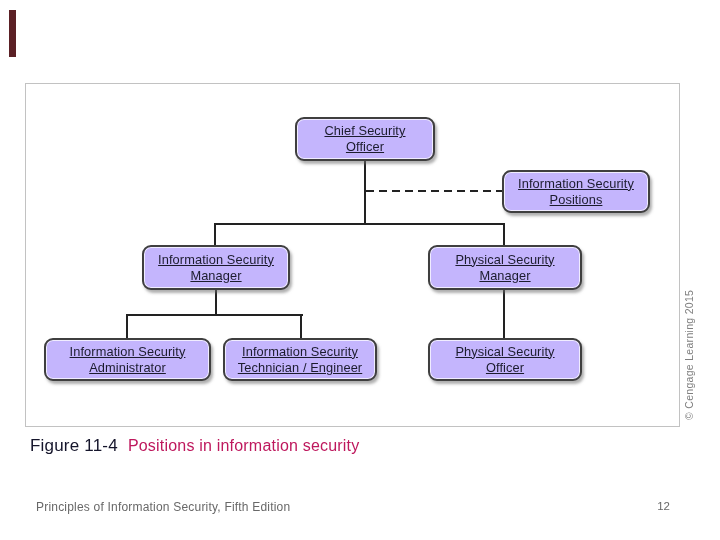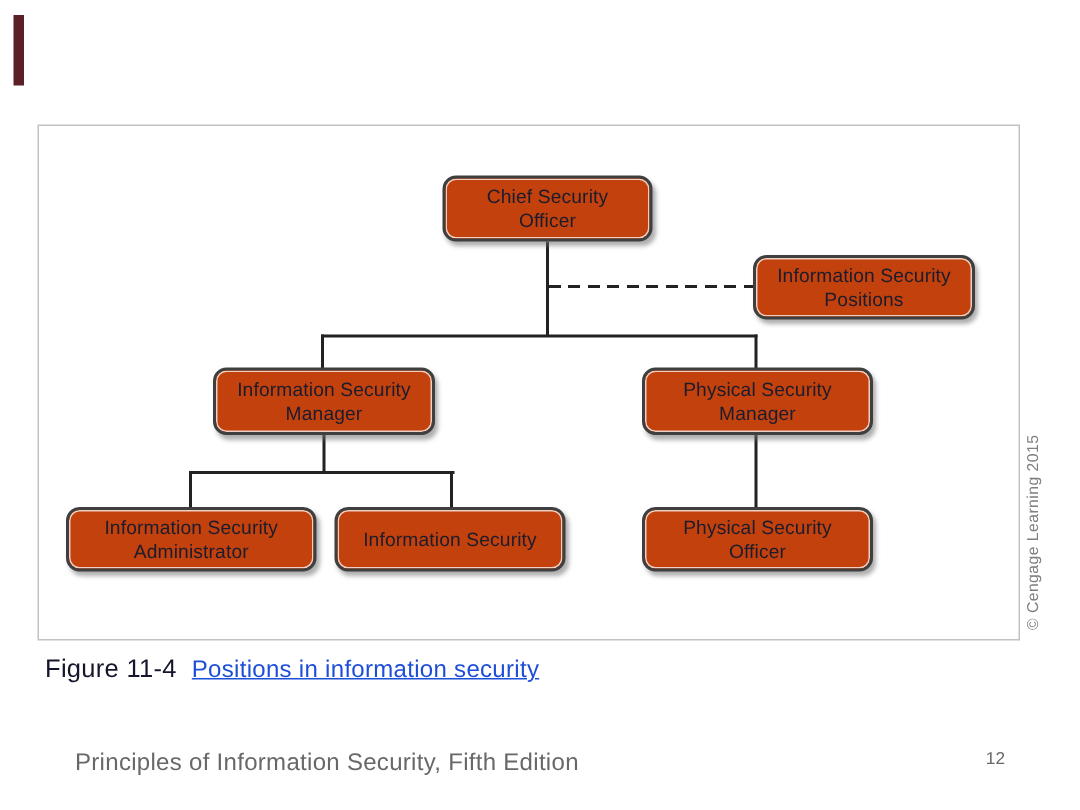--- a/index.html
+++ b/index.html
@@ -9,25 +9,26 @@
   }
   .accent-bar{
     position:absolute;left:9px;top:10px;width:7px;height:47px;background:#5b2025;
   }
   .figure-frame{
     position:absolute;left:25px;top:83px;width:653px;height:342px;
     border:1px solid #c2c2c2;background:#ffffff;
   }
   .org-box{
     position:absolute;box-sizing:border-box;
-    background:#c2410c;border:2px solid #3f3f3f;border-radius:9px;
+    background:#c4b5fd;border:2px solid #3f3f3f;border-radius:9px;
     box-shadow:2px 3px 3px rgba(110,110,110,.55), inset 0 0 0 1px rgba(255,255,255,.75);
     display:flex;flex-direction:column;align-items:center;justify-content:center;
     color:#1c1c2e;font-size:12.8px;line-height:16px;text-align:center;
     letter-spacing:.1px;
+    text-decoration:underline;
   }
   .box-cso{left:295px;top:117px;width:140px;height:44px;}
   .box-isc{left:502px;top:170px;width:148px;height:43px;}
   .box-ism{left:142px;top:245px;width:148px;height:45px;}
   .box-psm{left:428px;top:245px;width:154px;height:45px;}
   .box-isa{left:44px; top:338px;width:167px;height:43px;}
   .box-ist{left:223px;top:338px;width:154px;height:43px;}
   .box-pso{left:428px;top:338px;width:154px;height:43px;}
   .conn{position:absolute;background:#222222;}
   .conn-v-cso     {left:364px;top:161px;width:2px;height:63px;}
@@ -46,23 +47,23 @@
   .credit{
     position:absolute;left:613px;top:334px;width:156px;height:16px;
     transform:rotate(-90deg);
     color:#7f7f7f;font-size:10.5px;letter-spacing:.3px;white-space:nowrap;
   }
   .caption{
     position:absolute;left:30px;top:436px;white-space:nowrap;
     color:#15152b;
   }
   .caption .cap-label{font-size:17px;font-weight:normal;letter-spacing:.2px;}
-  .caption .cap-text{font-size:16px;margin-left:10px;letter-spacing:.2px;color:#1d4ed8;text-decoration:underline;}
+  .caption .cap-text{font-size:16px;margin-left:10px;letter-spacing:.2px;color:#be185d;}
   .footer-left{
-    position:absolute;left:50px;top:500px;font-size:16px;color:#686868;letter-spacing:.2px;
+    position:absolute;left:36px;top:500px;font-size:12px;color:#686868;letter-spacing:.2px;
   }
   .page-number{
     position:absolute;right:50px;top:500px;font-size:11.5px;color:#686868;
   }
 </style>
 </head>
 <body>
 
 <div class="slide">
 
@@ -96,20 +97,21 @@
   <div class="org-box box-psm">
     <span>Physical Security</span>
     <span>Manager</span>
   </div>
   <div class="org-box box-isa">
     <span>Information Security</span>
     <span>Administrator</span>
   </div>
   <div class="org-box box-ist">
     <span>Information Security</span>
+    <span>Technician / Engineer</span>
   </div>
   <div class="org-box box-pso">
     <span>Physical Security</span>
     <span>Officer</span>
   </div>
 
   <div class="credit">© Cengage Learning 2015</div>
 
   <div class="caption">
     <span class="cap-label">Figure 11-4</span><span class="cap-text">Positions in information security</span>

